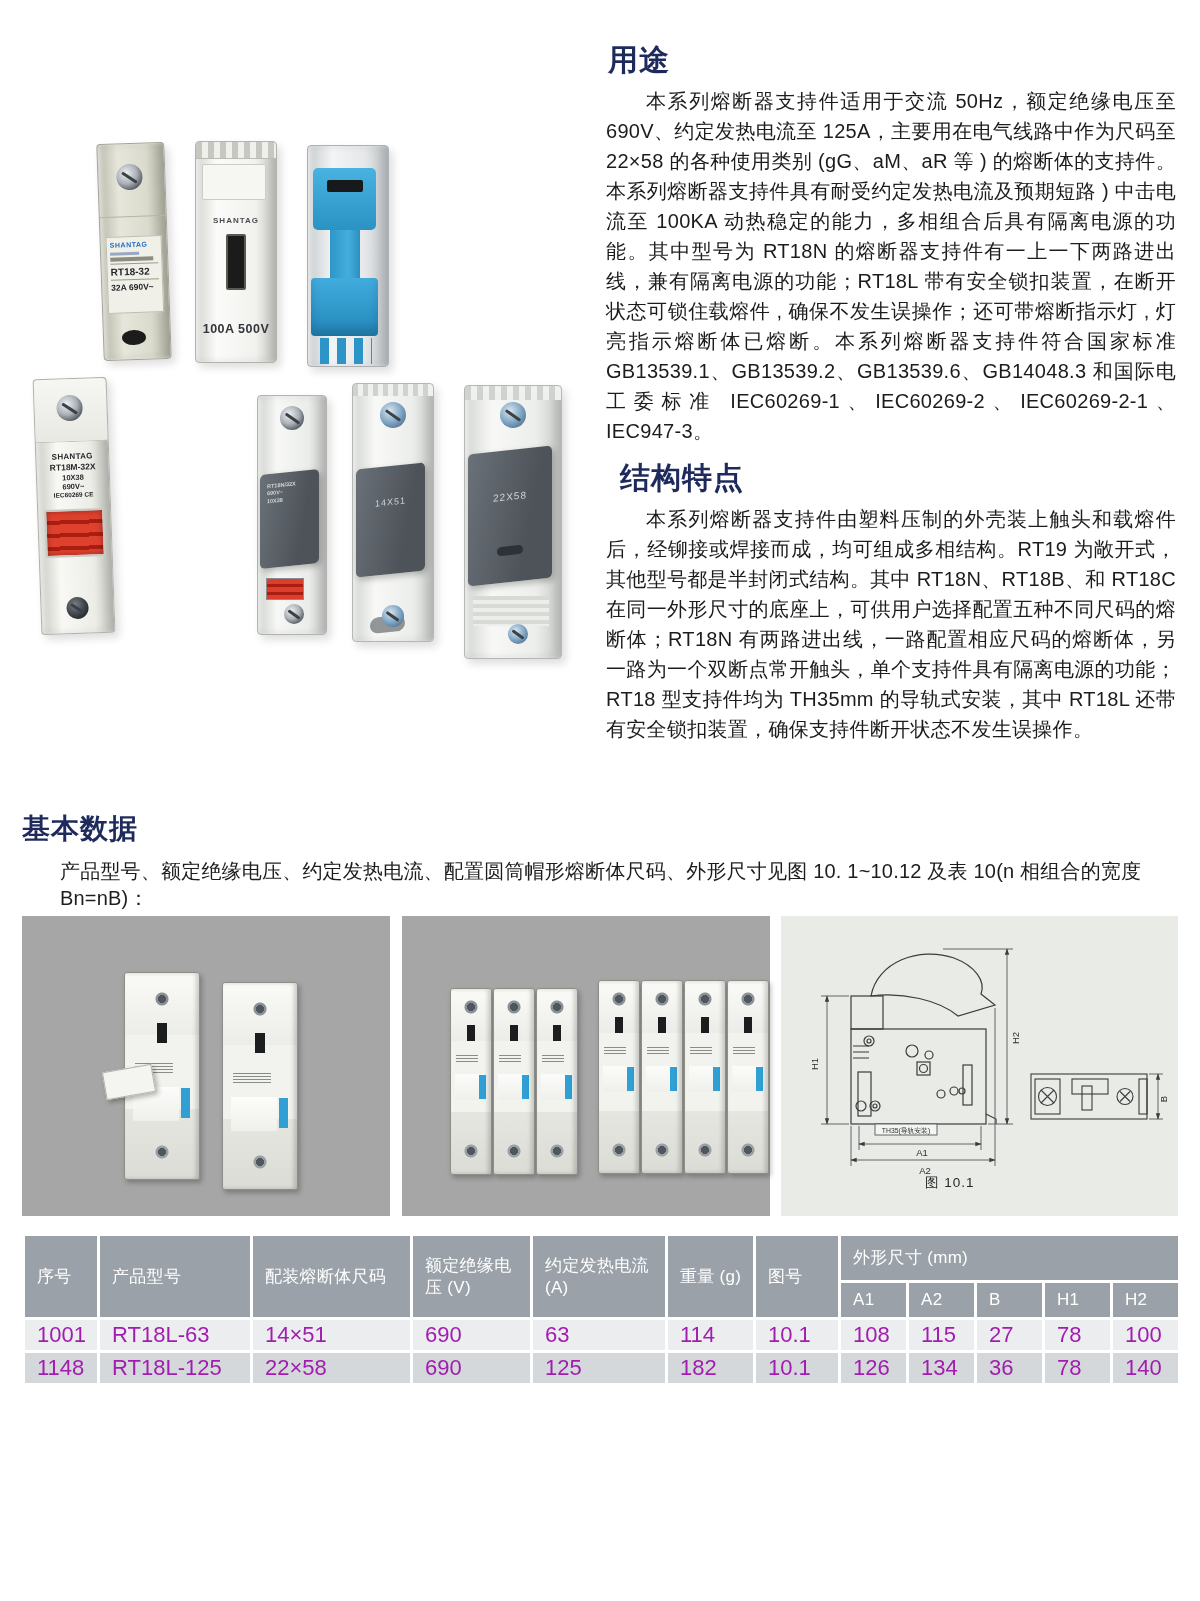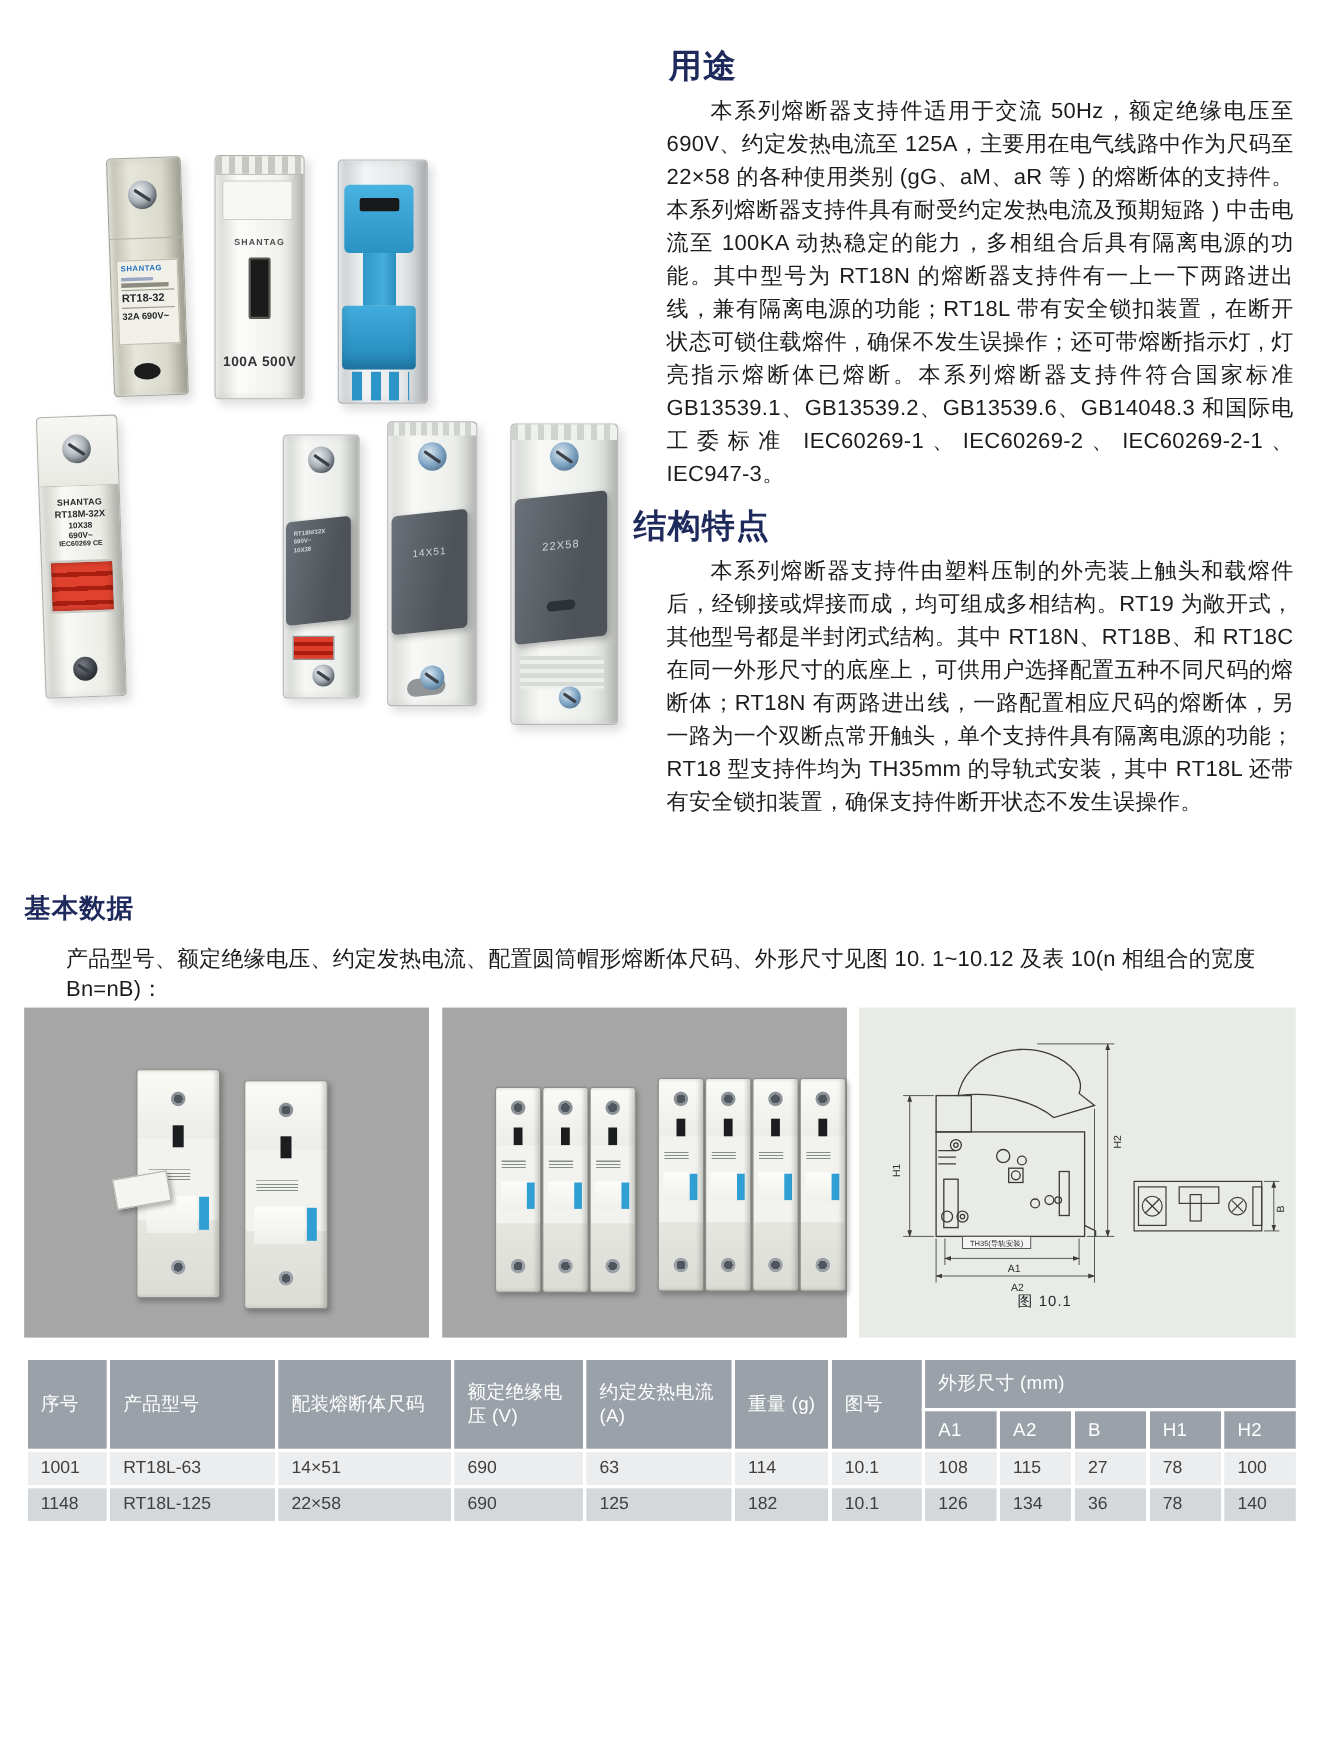--- a/index.html
+++ b/index.html
@@ -5,21 +5,21 @@
   html,body{margin:0;padding:0;}
   body{
     width:1200px;height:1601px;position:relative;background:#ffffff;
     font-family:"Liberation Sans","DejaVu Sans",sans-serif;color:#1a1a1a;overflow:hidden;
   }
   .abs{position:absolute;}
 
   
   .sec-title{font-size:30px;font-weight:600;color:#1e2a5c;letter-spacing:1px;}
   .sec-body{font-size:20px;line-height:30px;text-align:justify;text-indent:2em;color:#1c1c1c;letter-spacing:0.3px;}
-  .basic-title{font-size:24px;font-weight:600;color:#1e2a5c;letter-spacing:1px;}
+  .basic-title{font-size:28px;font-weight:600;color:#1e2a5c;letter-spacing:1px;}
   .basic-intro{font-size:20px;color:#1c1c1c;letter-spacing:0.2px;}
 
   
   .mod{position:absolute;border-radius:4px;box-shadow:4px 5px 9px rgba(0,0,0,.13), inset -7px 0 9px rgba(0,0,0,.10), inset 3px 0 4px rgba(255,255,255,.55);}
   .scw{position:absolute;border-radius:50%;background:radial-gradient(circle at 38% 35%,#eef1f3,#aab1b7 45%,#565d64 75%,#343a40);}
   .scw::after{content:"";position:absolute;left:15%;top:46%;width:70%;height:3px;background:#3c4147;transform:rotate(35deg);border-radius:2px;}
   .scw.dark{background:radial-gradient(circle at 38% 35%,#7a8087,#3a3f45 55%,#15171a);}
   .scw.bronze{background:radial-gradient(circle at 38% 35%,#e3cf9f,#9a7a46 55%,#4f3a1a);}
   .scw.blue{background:radial-gradient(circle at 38% 35%,#dbe6ee,#7fa5c4 50%,#3c5a78);} .s26{width:26px;height:26px;} .s24{width:24px;height:24px;}
   .s22{width:22px;height:22px;} .s20{width:20px;height:20px;}
@@ -143,21 +143,21 @@
 
   
   table.spec{position:absolute;left:22px;top:1233px;width:1156px;border-collapse:collapse;table-layout:fixed;}
   table.spec th, table.spec td{border:3px solid #ffffff;font-weight:normal;text-align:left;vertical-align:middle;padding:0 8px 0 12px;overflow:hidden;}
   table.spec thead th{background:#9aa1a8;color:#ffffff;font-size:17px;line-height:1.25;letter-spacing:.3px;}
   table.spec thead tr.h1 th{height:44px;}
   table.spec thead tr.h2 th{height:34px;}
   table.spec tbody tr{height:33px;}
   table.spec tbody tr:nth-child(1) td{background:#ebedef;}
   table.spec tbody tr:nth-child(2) td{background:#d4d8db;}
-  table.spec tbody td{font-size:16px;color:#404040;}
+  table.spec tbody td{font-size:22px;color:#a21caf;}
 </style>
 </head>
 <body>
 
 <div class="abs" style="left:0;top:0;width:600px;height:680px;">
 
   <div class="mod modA" style="left:100px;top:143px;width:66px;height:215px;transform:rotate(-2deg);">
     <div class="a-top">
         <span class="scw s26 abs" style="left:18px;top:20px;"></span>
       </div>
@@ -236,21 +236,21 @@
       <div class="mouthI"></div>
     </div>
     <div class="ribs2I"></div>
     <span class="scw blue s20 bscw"></span>
   </div>
 </div>
 
 <h2 class="abs sec-title" style="left:608px;top:40px;margin:0;">用途</h2>
 <p class="abs sec-body" style="left:606px;top:86px;width:570px;margin:0;">本系列熔断器支持件适用于交流 50Hz，额定绝缘电压至 690V、约定发热电流至 125A，主要用在电气线路中作为尺码至 22×58 的各种使用类别 (gG、aM、aR 等 ) 的熔断体的支持件。本系列熔断器支持件具有耐受约定发热电流及预期短路 ) 中击电流至 100KA 动热稳定的能力，多相组合后具有隔离电源的功能。其中型号为 RT18N 的熔断器支持件有一上一下两路进出线，兼有隔离电源的功能；RT18L 带有安全锁扣装置，在断开状态可锁住载熔件 , 确保不发生误操作；还可带熔断指示灯 , 灯亮指示熔断体已熔断。本系列熔断器支持件符合国家标准 GB13539.1、GB13539.2、GB13539.6、GB14048.3 和国际电工委标准 IEC60269-1、IEC60269-2、IEC60269-2-1、IEC947-3。</p>
 
-<h2 class="abs sec-title" style="left:576px;top:458px;margin:0;font-family:Liberation Serif, serif;">结构特点</h2>
+<h2 class="abs sec-title" style="left:620px;top:458px;margin:0;font-family:Liberation Serif, serif;">结构特点</h2>
 <p class="abs sec-body" style="left:606px;top:504px;width:570px;margin:0;">本系列熔断器支持件由塑料压制的外壳装上触头和载熔件后，经铆接或焊接而成，均可组成多相结构。RT19 为敞开式，其他型号都是半封闭式结构。其中 RT18N、RT18B、和 RT18C 在同一外形尺寸的底座上，可供用户选择配置五种不同尺码的熔断体；RT18N 有两路进出线，一路配置相应尺码的熔断体，另一路为一个双断点常开触头，单个支持件具有隔离电源的功能；RT18 型支持件均为 TH35mm 的导轨式安装，其中 RT18L 还带有安全锁扣装置，确保支持件断开状态不发生误操作。</p>
 
 <h2 class="abs basic-title" style="left:22px;top:810px;margin:0;">基本数据</h2>
 <p class="abs basic-intro" style="left:60px;top:858px;width:1110px;margin:0;">产品型号、额定绝缘电压、约定发热电流、配置圆筒帽形熔断体尺码、外形尺寸见图 10. 1~10.12 及表 10(n 相组合的宽度 Bn=nB)：</p>
 
 <div class="panel gray" style="left:22px;width:368px;">
   <div class="pmod lg" style="left:102px;top:56px;"></div>
   <div class="cover" style="left:82px;top:152px;"></div>
   <div class="pmod lg" style="left:200px;top:66px;"></div>
 </div>

